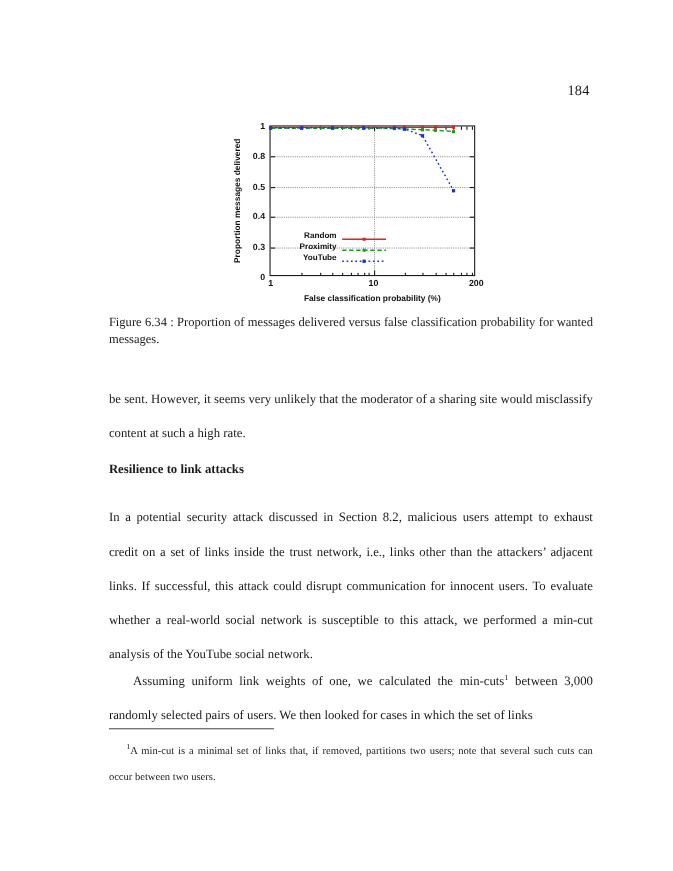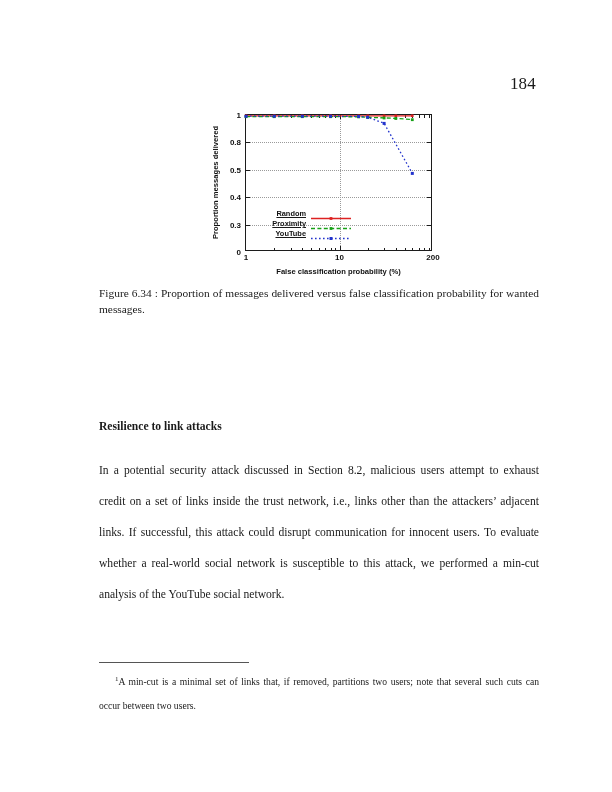--- a/index.html
+++ b/index.html
@@ -19,21 +19,21 @@
   .page {
     position: absolute;
     inset: 0;
   }
 
   
   .page-number {
     position: absolute;
     top: 74px;
     right: 76px;
-    font-size: 17px;
+    font-size: 13px;
     letter-spacing: 0.2px;
   }
 
   
   .figure-block {
     position: absolute;
     left: 98px;
     top: 104px;
     width: 440px;
   }
@@ -163,21 +163,20 @@
     position: absolute;
     left: 12px;
     top: 94px;
     display: flex;
     flex-direction: column;
     gap: 1px;
   }
   .legend-row {
     display: flex;
     height: 9px;
-    text-decoration: underline;
   }
   .legend-label {
     font-size: 7.4px;
     font-family: "Liberation Sans", sans-serif;
     font-weight: bold;
     color: #111;
     width: 48px;
     text-align: right;
     padding-right: 5px;
     white-space: nowrap;
@@ -408,22 +407,24 @@
 
       </div>
 
       <div class="axis-title-x">False classification probability (%)</div>
 
     </div>
   </div>
 
   <div class="caption">Figure 6.34 : Proportion of messages delivered versus false classification probability for wanted messages.</div>
 
+  <div class="body-para p1">be sent. However, it seems very unlikely that the moderator of a sharing site would misclassify content at such a high rate.</div>
 
   <div class="subheading">Resilience to link attacks</div>
 
   <div class="body-para p3">In a potential security attack discussed in Section 8.2, malicious users attempt to exhaust credit on a set of links inside the trust network, i.e., links other than the attackers’ adjacent links. If successful, this attack could disrupt communication for innocent users. To evaluate whether a real-world social network is susceptible to this attack, we performed a min-cut analysis of the YouTube social network.</div>
 
+  <div class="body-para p4"><span>Assuming uniform link weights of one, we calculated the min-cuts</span><sup>1</sup><span> between 3,000 randomly selected pairs of users. We then looked for cases in which the set of links</span></div>
 
   <div class="footnote-rule"></div>
   <div class="footnote"><sup>1</sup><span>A min-cut is a minimal set of links that, if removed, partitions two users; note that several such cuts can occur between two users.</span></div>
 
 </div>
 
 </body></html>

